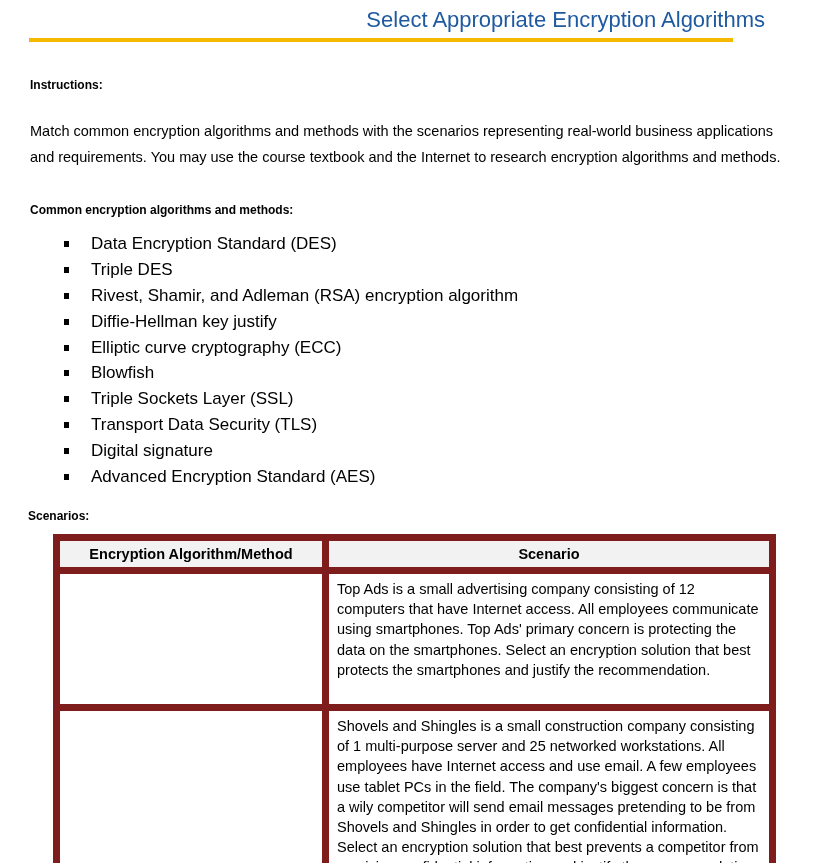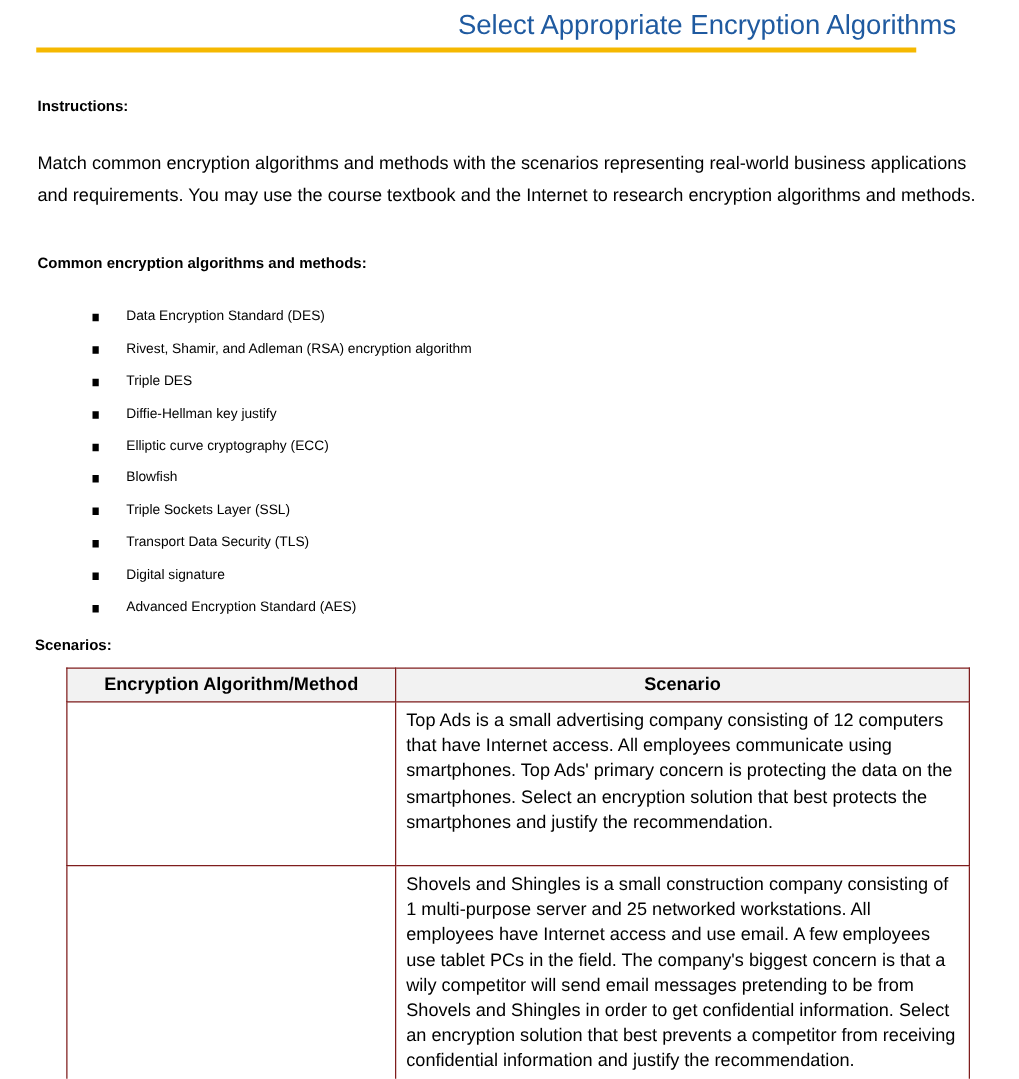--- a/index.html
+++ b/index.html
@@ -1,46 +1,46 @@
 <!DOCTYPE html>
 <html><head>
 <meta charset="utf-8">
 <style>
   html, body { margin:0; padding:0; background:#ffffff; }
   body { width:815px; height:863px; overflow:hidden; position:relative; font-family:"Liberation Sans", sans-serif; color:#000; }
   .title { position:absolute; left:0; width:765px; top:7px; text-align:right; font-size:22px; color:#1f5aa0; }
   .rule { position:absolute; left:29px; top:38px; width:704px; height:4px; background:#f5b800; }
   .h { position:absolute; left:30px; font-weight:bold; font-size:12px; }
   .para { position:absolute; left:30px; top:100px; width:760px; font-size:14.5px; line-height:26px;margin-top:18px; }
-  .blist { position:absolute; left:57px; top:224px; margin:17px; padding:0; list-style:none; font-size:11px; }
+  .blist { position:absolute; left:57px; top:224px; margin:7px; padding:0; list-style:none; font-size:17px; }
   .blist li { height:25.9px; line-height:25.9px; position:relative; padding-left:27px; }
   .blist li .bul { position:absolute; left:0; top:10px; width:5px; height:6px; background:#000; }
   table.sc { position:absolute; left:53px; top:534px; width:723px; border-collapse:collapse; font-size:14.5px; }
-  table.sc th, table.sc td { border:1px solid #7f1d1d; vertical-align:top; }
+  table.sc th, table.sc td { border:7px solid #7f1d1d; vertical-align:top; }
   table.sc th { background:#f2f2f2; height:26px; font-weight:bold; text-align:center; vertical-align:middle; padding:0; }
   table.sc td { padding:0; }
   table.sc td.sc-text { padding:5px 8px 9px 8px; line-height:20.2px; }
   table.sc tr.r1 td { height:116px; }
   table.sc tr.r2 td { height:160px; }
   .c1 { width:262px; }
 </style>
 </head>
 <body>
 
 <div class="title">Select Appropriate Encryption Algorithms</div>
 <div class="rule"></div>
 
 <div class="h" style="top:78px;">Instructions:</div>
 <div class="para">Match common encryption algorithms and methods with the scenarios representing real-world business applications and requirements. You may use the course textbook and the Internet to research encryption algorithms and methods.</div>
 
 <div class="h" style="top:203px;">Common encryption algorithms and methods:</div>
 <ul class="blist">
   <li><span class="bul"></span><span>Data Encryption Standard (DES)</span></li>
+  <li><span class="bul"></span><span>Triple DES</span></li>
   <li><span class="bul"></span><span>Rivest, Shamir, and Adleman (RSA) encryption algorithm</span></li>
-  <li><span class="bul"></span><span>Triple DES</span></li>
   <li><span class="bul"></span><span>Diffie-Hellman key justify</span></li>
   <li><span class="bul"></span><span>Elliptic curve cryptography (ECC)</span></li>
   <li><span class="bul"></span><span>Blowfish</span></li>
   <li><span class="bul"></span><span>Triple Sockets Layer (SSL)</span></li>
   <li><span class="bul"></span><span>Transport Data Security (TLS)</span></li>
   <li><span class="bul"></span><span>Digital signature</span></li>
   <li><span class="bul"></span><span>Advanced Encryption Standard (AES)</span></li>
 </ul>
 
 <div class="h" style="top:509px; left:28px;">Scenarios:</div>

